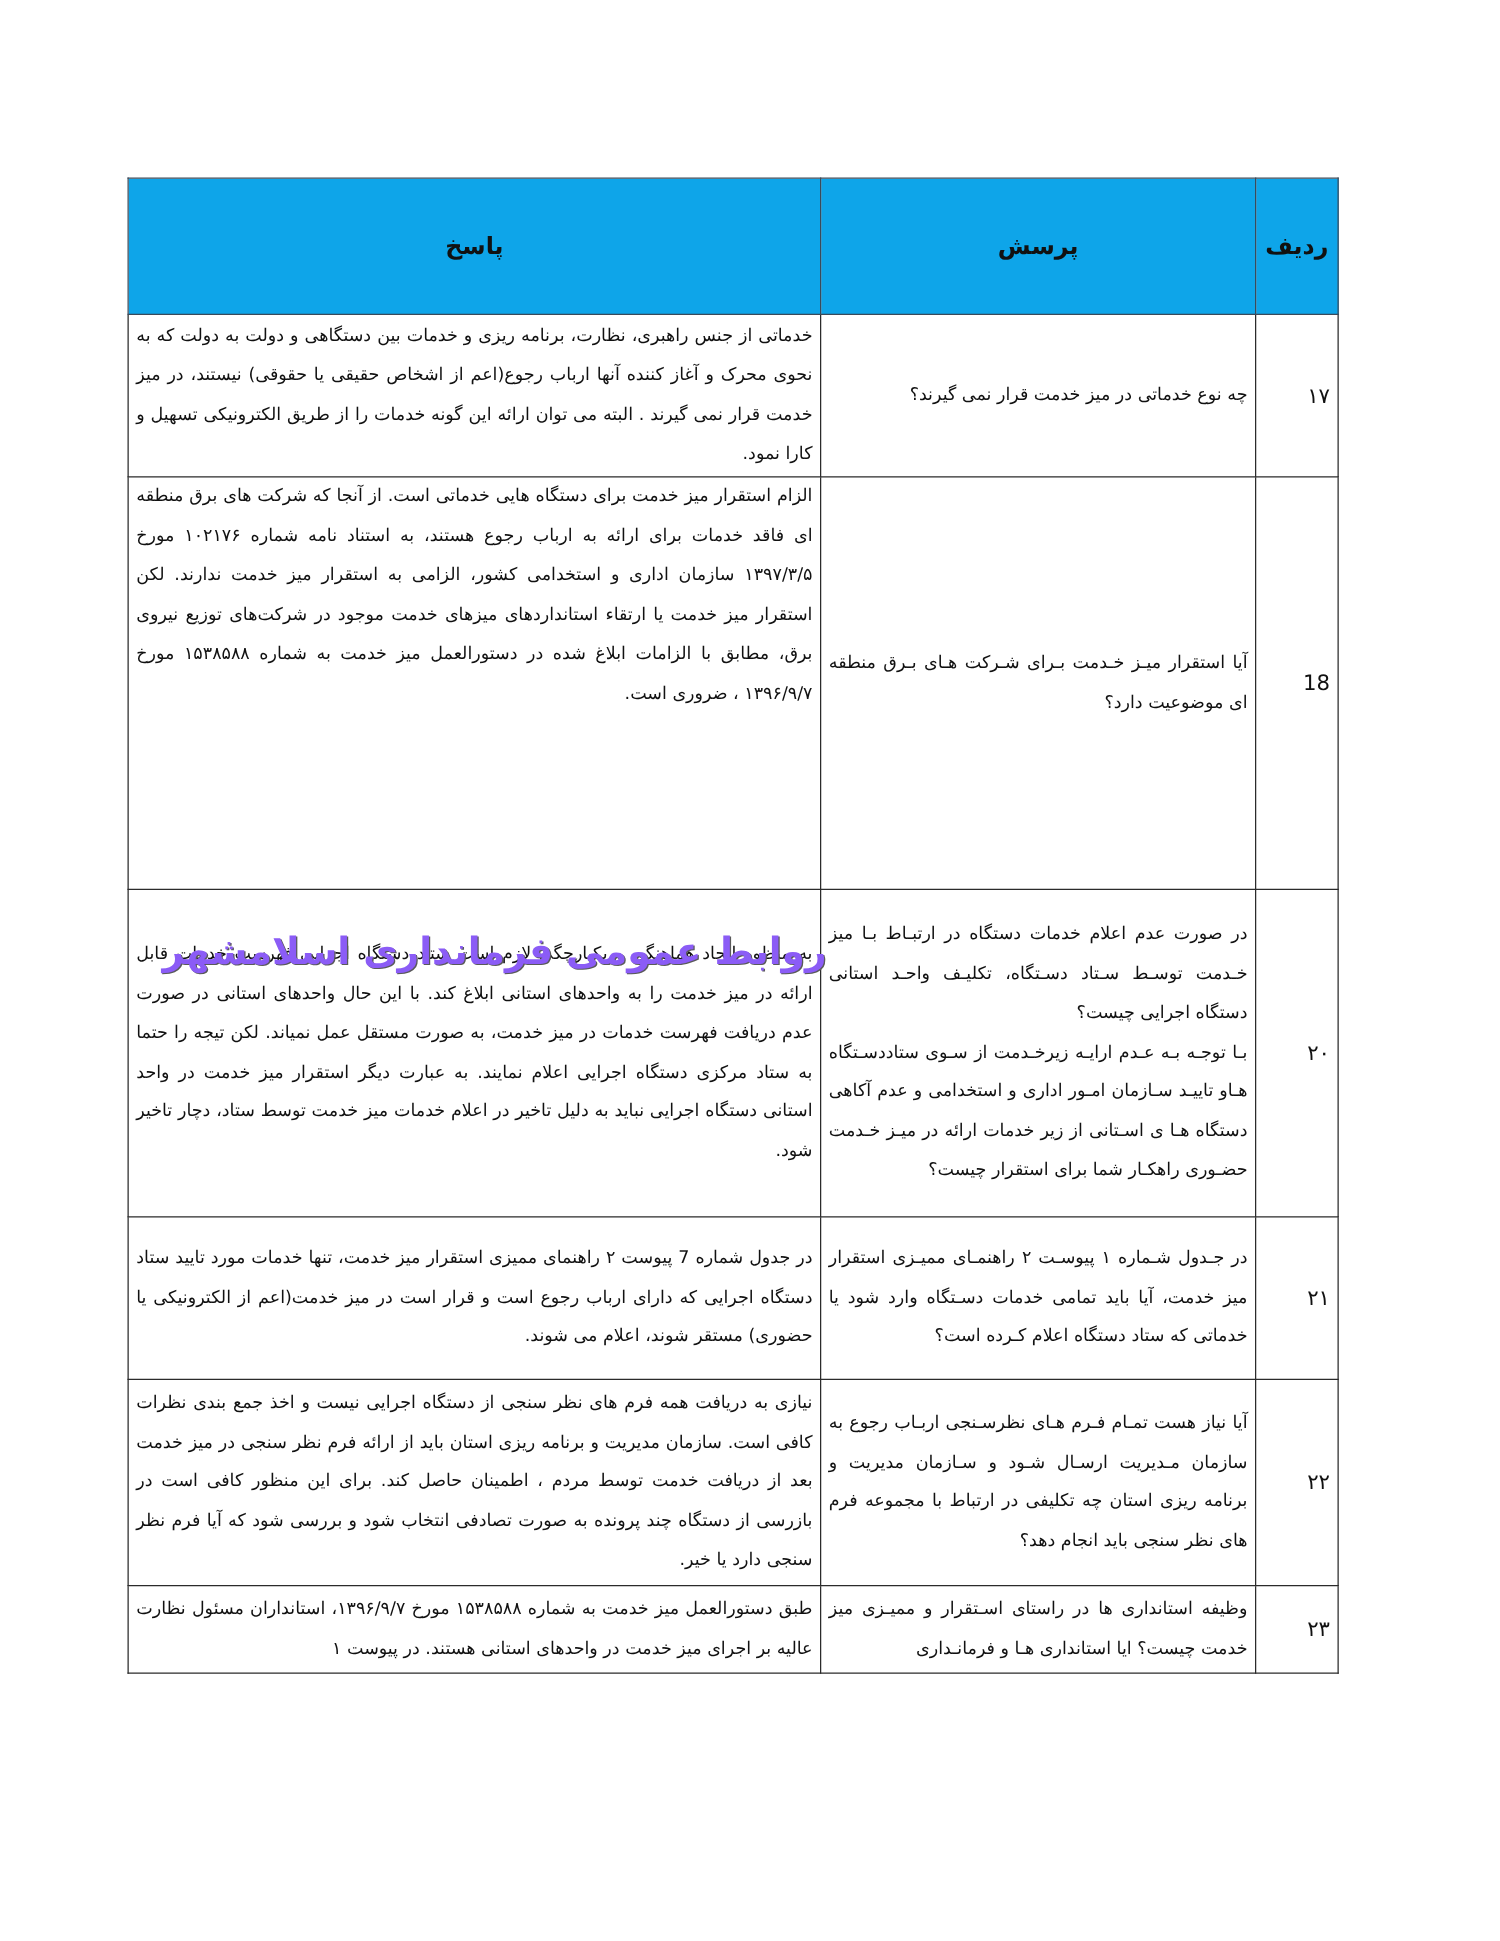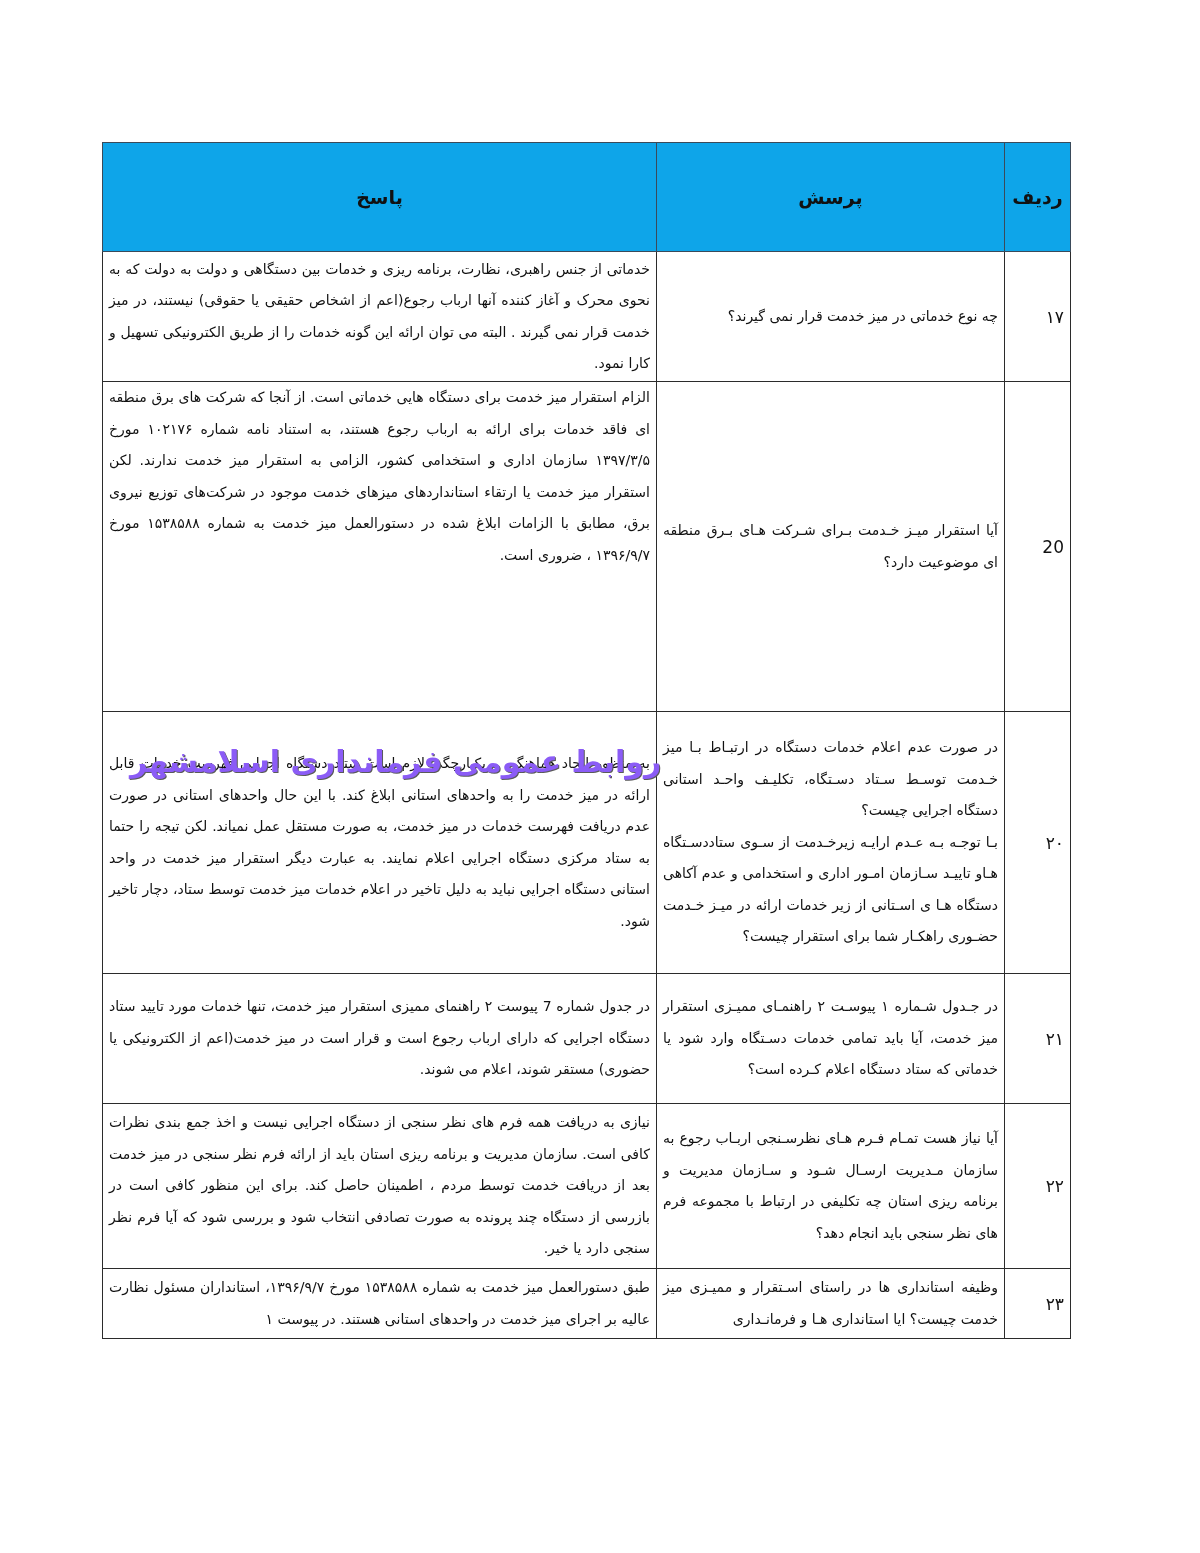--- a/index.html
+++ b/index.html
@@ -92,21 +92,21 @@
         <th>پاسخ</th>
       </tr>
     </thead>
     <tbody>
       <tr class="r17">
         <td class="num">۱۷</td>
         <td class="q">چه نوع خدماتی در میز خدمت قرار نمی گیرند؟</td>
         <td class="a">خدماتی از جنس راهبری، نظارت، برنامه ریزی و خدمات بین دستگاهی و دولت به دولت که به نحوی محرک و آغاز کننده آنها ارباب رجوع(اعم از اشخاص حقیقی یا حقوقی) نیستند، در میز خدمت قرار نمی گیرند . البته می توان ارائه این گونه خدمات را از طریق الکترونیکی تسهیل و کارا نمود.</td>
       </tr>
       <tr class="r19">
-        <td class="num">20</td>
+        <td class="num">18</td>
         <td class="q">آیا استقرار میـز خـدمت بـرای شـرکت هـای بـرق منطقه ای موضوعیت دارد؟</td>
         <td class="a top">الزام استقرار میز خدمت برای دستگاه هایی خدماتی است. از آنجا که شرکت های برق منطقه ای فاقد خدمات برای ارائه به ارباب رجوع هستند، به استناد نامه شماره ۱۰۲۱۷۶ مورخ ۱۳۹۷/۳/۵ سازمان اداری و استخدامی کشور، الزامی به استقرار میز خدمت ندارند. لکن استقرار میز خدمت یا ارتقاء استانداردهای میزهای خدمت موجود در شرکت‌های توزیع نیروی برق، مطابق با الزامات ابلاغ شده در دستورالعمل میز خدمت به شماره ۱۵۳۸۵۸۸ مورخ ۱۳۹۶/۹/۷ ، ضروری است.</td>
       </tr>
       <tr class="r20">
         <td class="num">۲۰</td>
         <td class="q" style="white-space: pre-line;">در صورت عدم اعلام خدمات دستگاه در ارتبـاط بـا میز خـدمت توسـط سـتاد دسـتگاه، تکلیـف واحـد استانی دستگاه اجرایی چیست؟
 بـا توجـه بـه عـدم ارایـه زیرخـدمت از سـوی ستاددسـتگاه هـاو تاییـد سـازمان امـور اداری و استخدامی و عدم آکاهی دستگاه هـا ی اسـتانی از زیر خدمات ارائه در میـز خـدمت حضـوری راهکـار شما برای استقرار چیست؟</td>
         <td class="a">به منظور ایجاد هماهنگی و یکپارچگی لازم است ستاد دستگاه اجرایی فهرست خدمات قابل ارائه در میز خدمت را به واحدهای استانی ابلاغ کند. با این حال واحدهای استانی در صورت عدم دریافت فهرست خدمات در میز خدمت، به صورت مستقل عمل نمیاند. لکن تیجه را حتما به ستاد مرکزی دستگاه اجرایی اعلام نمایند. به عبارت دیگر استقرار میز خدمت در واحد استانی دستگاه اجرایی نباید به دلیل تاخیر در اعلام خدمات میز خدمت توسط ستاد، دچار تاخیر شود.</td>
       </tr>
       <tr class="r21">

